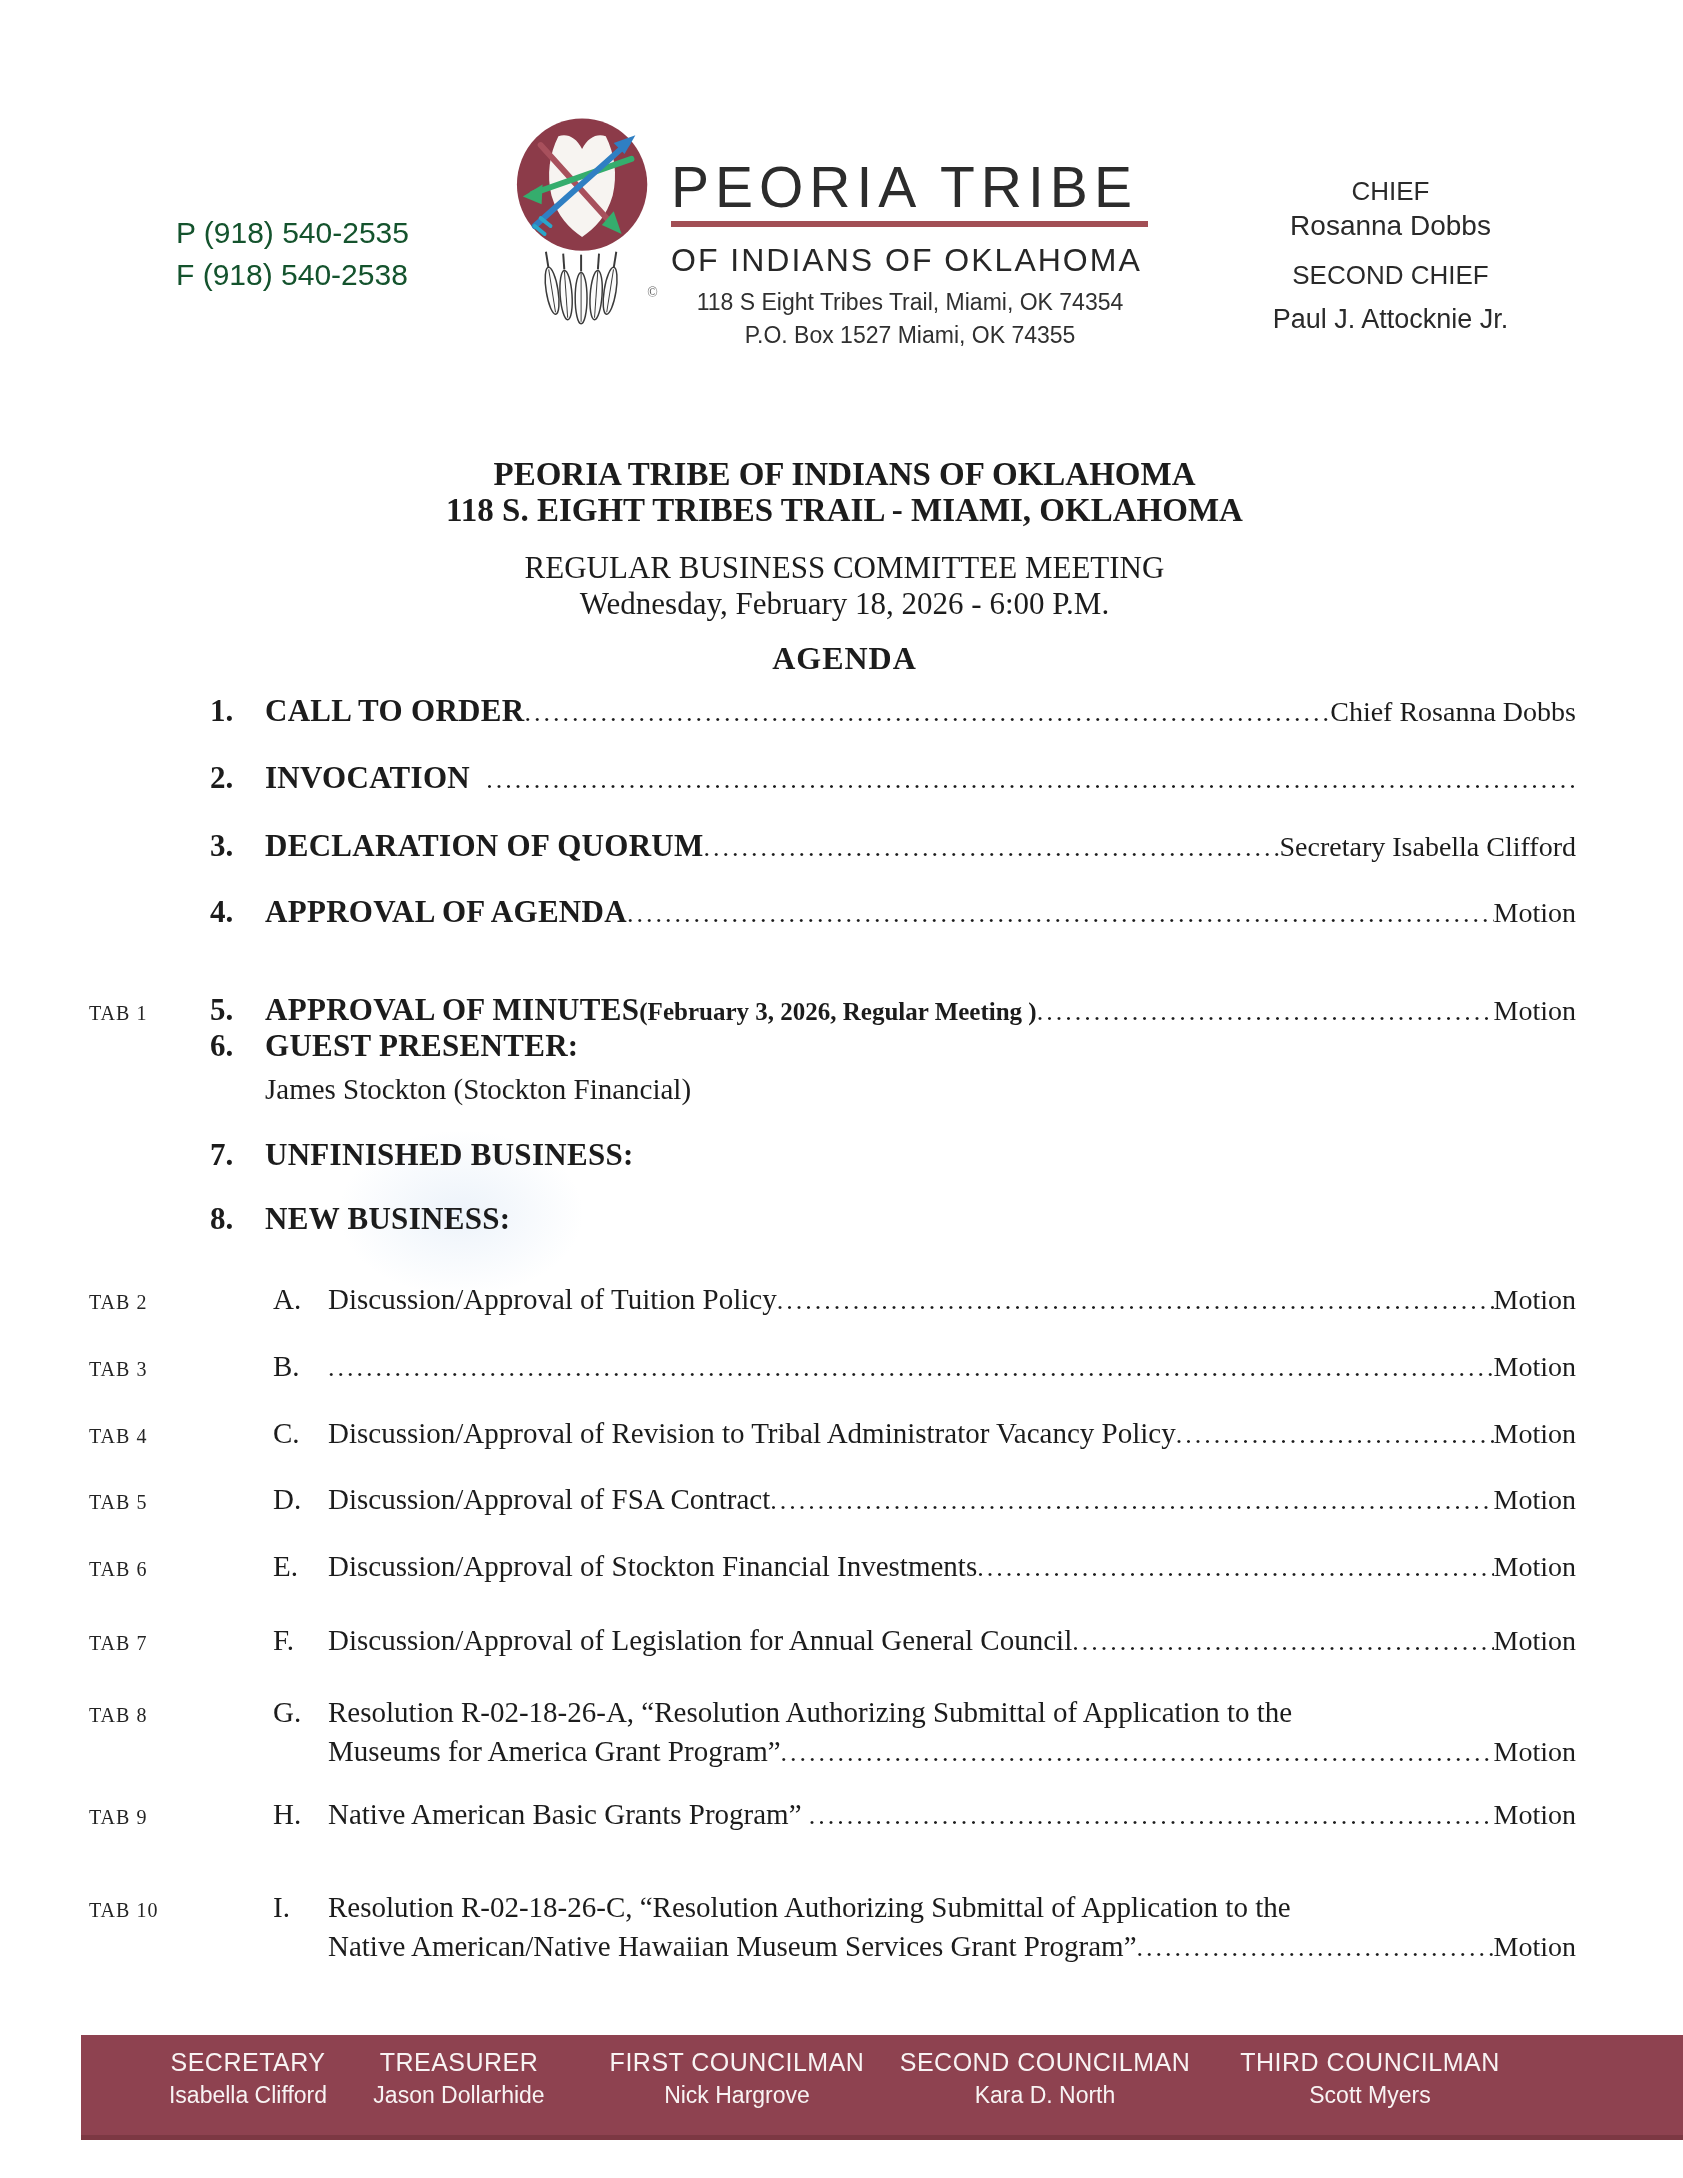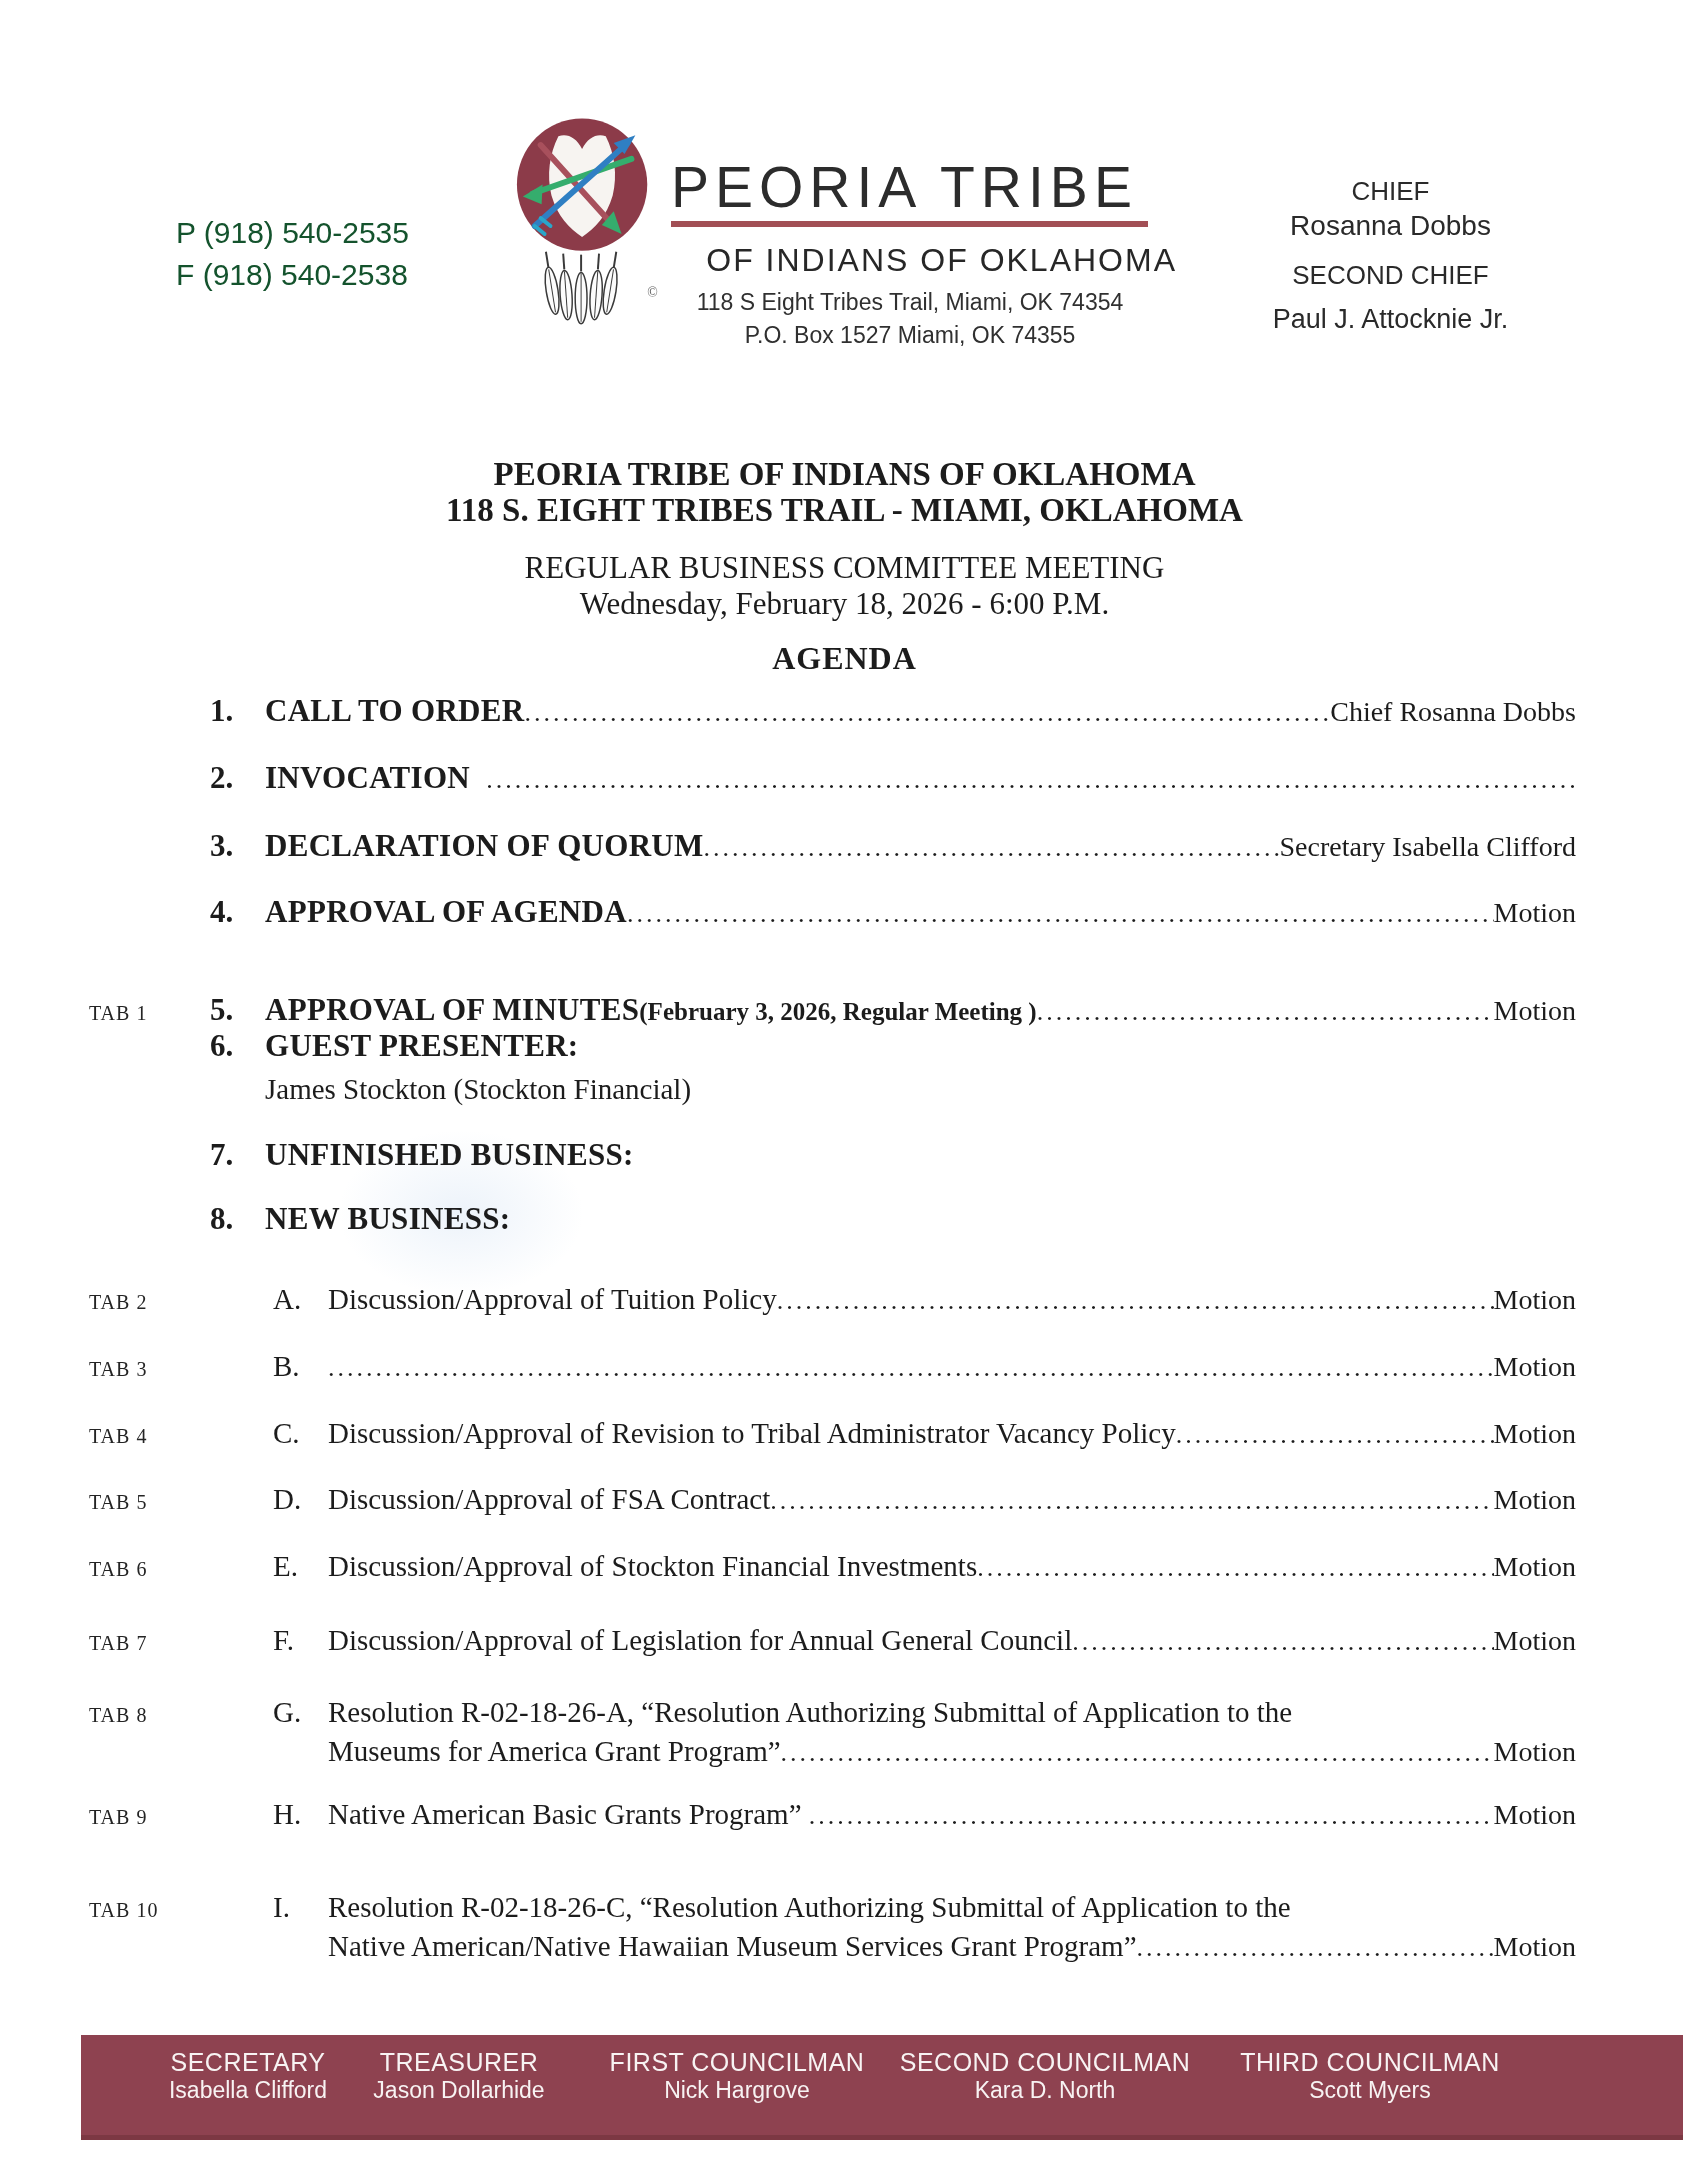--- a/index.html
+++ b/index.html
@@ -10,22 +10,22 @@
   }
   .abs { position:absolute; }
 
   
   .phone-block { left:176px; top:212px; font-family:"Liberation Sans",sans-serif;
     font-size:30px; line-height:42px; color:#14532d; }
   .logo-wrap { left:511px; top:117px; width:156px; height:222px; }
   .brand-name { left:671px; top:154px; width:481px; font-family:"Liberation Sans",sans-serif;
     font-size:57px; letter-spacing:6px; color:#2c2c2c; white-space:nowrap; }
   .brand-rule { left:671px; top:221px; width:477px; height:6px; background:#a24f55; }
-  .brand-sub { left:671px; top:242px; width:477px; text-align:right;
-    font-family:"Liberation Sans",sans-serif; font-size:32px; letter-spacing:2px; color:#272727; white-space:nowrap;margin-left:29px; }
+  .brand-sub { left:671px; top:242px; width:477px; text-align:left;
+    font-family:"Liberation Sans",sans-serif; font-size:32px; letter-spacing:2px; color:#272727; white-space:nowrap; }
   .brand-addr1 { left:622px; top:289px; width:576px; text-align:center;
     font-family:"Liberation Sans",sans-serif; font-size:23px; color:#303030; }
   .brand-addr2 { left:622px; top:322px; width:576px; text-align:center;
     font-family:"Liberation Sans",sans-serif; font-size:23px; color:#303030; }
   .chief-block { left:1242px; top:176px; width:297px; text-align:center;
     font-family:"Liberation Sans",sans-serif; color:#2a2a2a; }
   .chief-block .ctitle { font-size:26px; }
   .chief-block .cname { font-size:28px; margin-top:3px; }
   .second-chief { left:1242px; top:260px; width:297px; text-align:center;
     font-family:"Liberation Sans",sans-serif; color:#2a2a2a; }
@@ -64,21 +64,21 @@
   
   .smudge { left:337px; top:1129px; width:248px; height:168px;
     background:radial-gradient(ellipse at center, rgba(140,180,225,0.16), rgba(140,180,225,0) 70%); }
 
   
   .footer-bar { left:81px; top:2035px; width:1602px; height:100px;
     background:#8e4250; border-bottom:5px solid #7c3843; }
   .officer { position:absolute; top:2048px; transform:translateX(-50%); text-align:center;
     font-family:"Liberation Sans",sans-serif; color:#f8f3f3; white-space:nowrap; }
   .officer .otitle { font-size:25px; letter-spacing:0.5px; }
-  .officer .oname  { font-size:23px; }
+  .officer .oname  { font-size:23px; margin-top:5px; }
   .o1{left:248px} .o2{left:459px} .o3{left:737px} .o4{left:1045px} .o5{left:1370px}
 </style>
 </head>
 <body>
 
 <div class="abs phone-block">
   <div>P (918)  540-2535</div>
   <div>F (918)  540-2538</div>
 </div>
 

